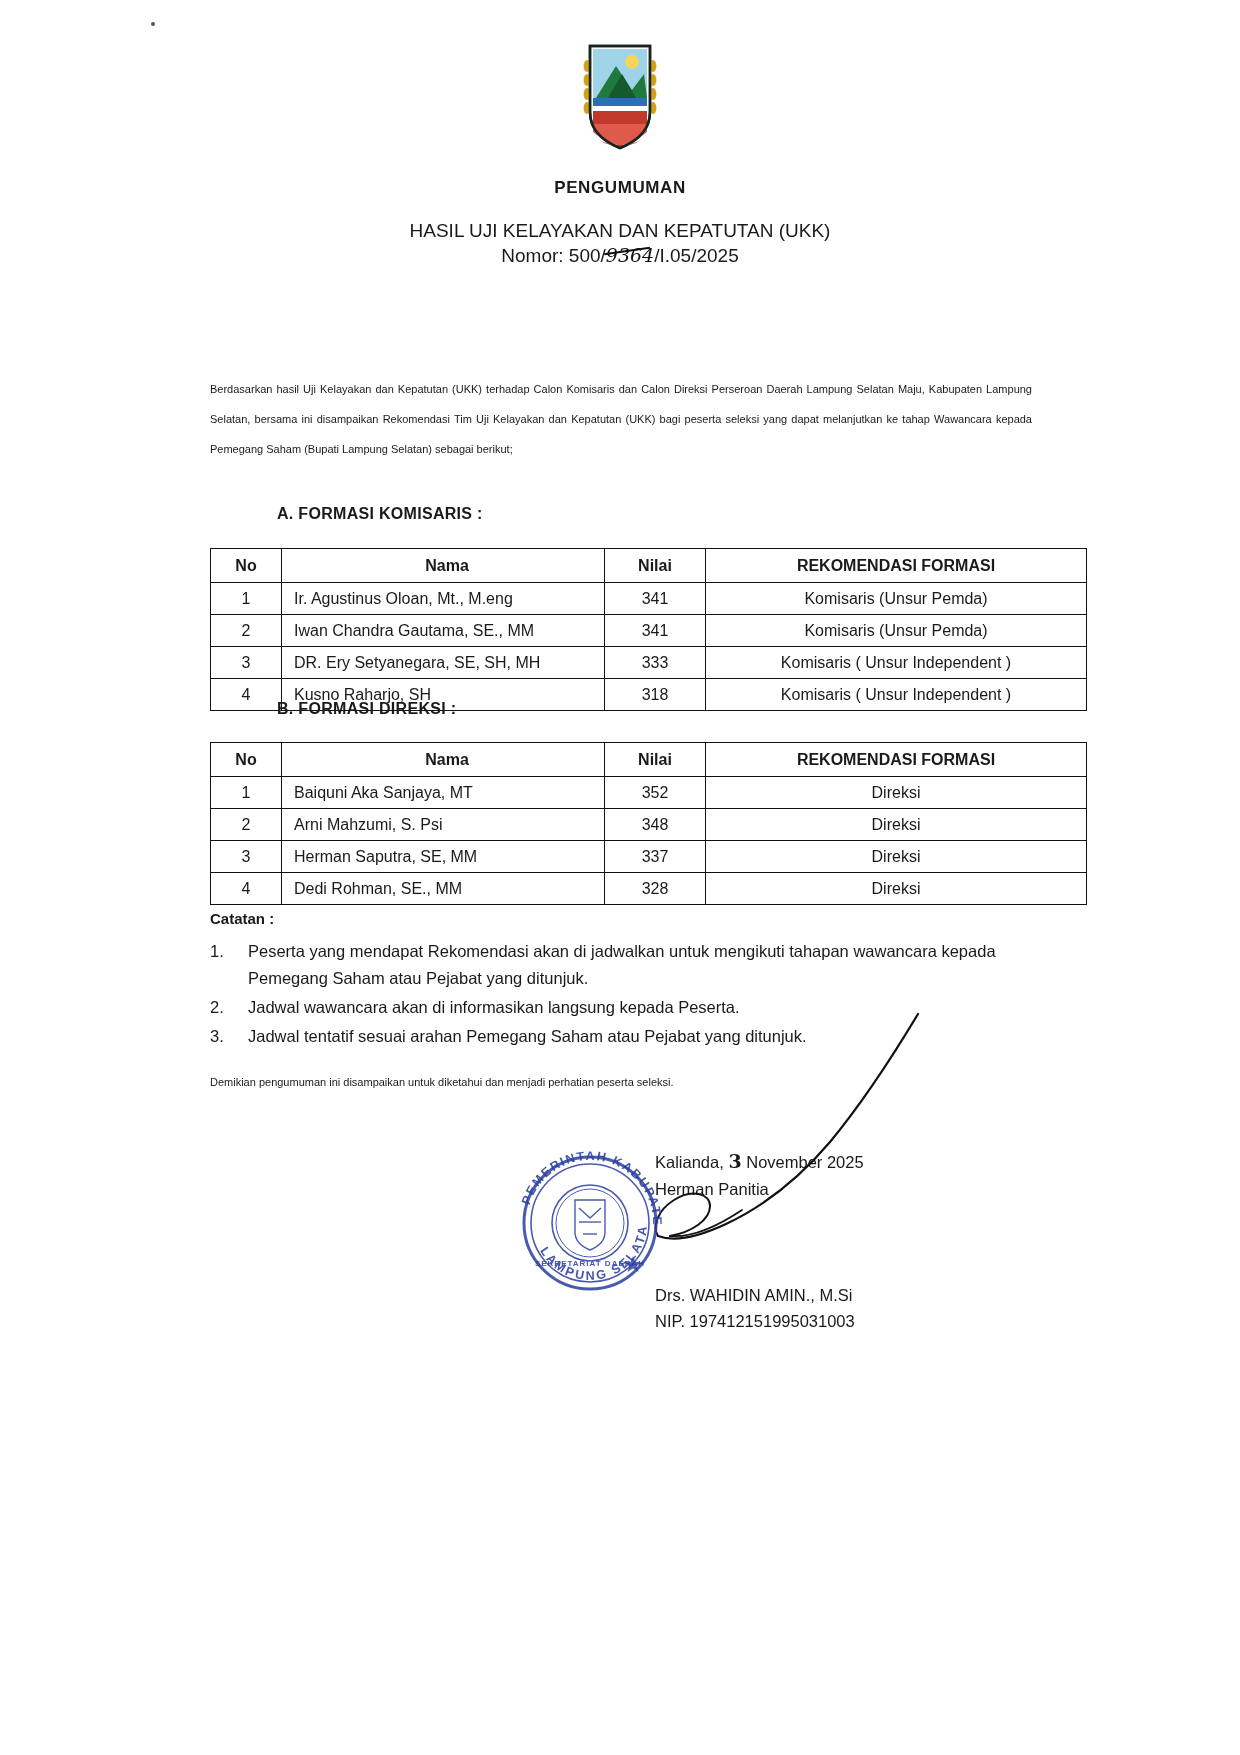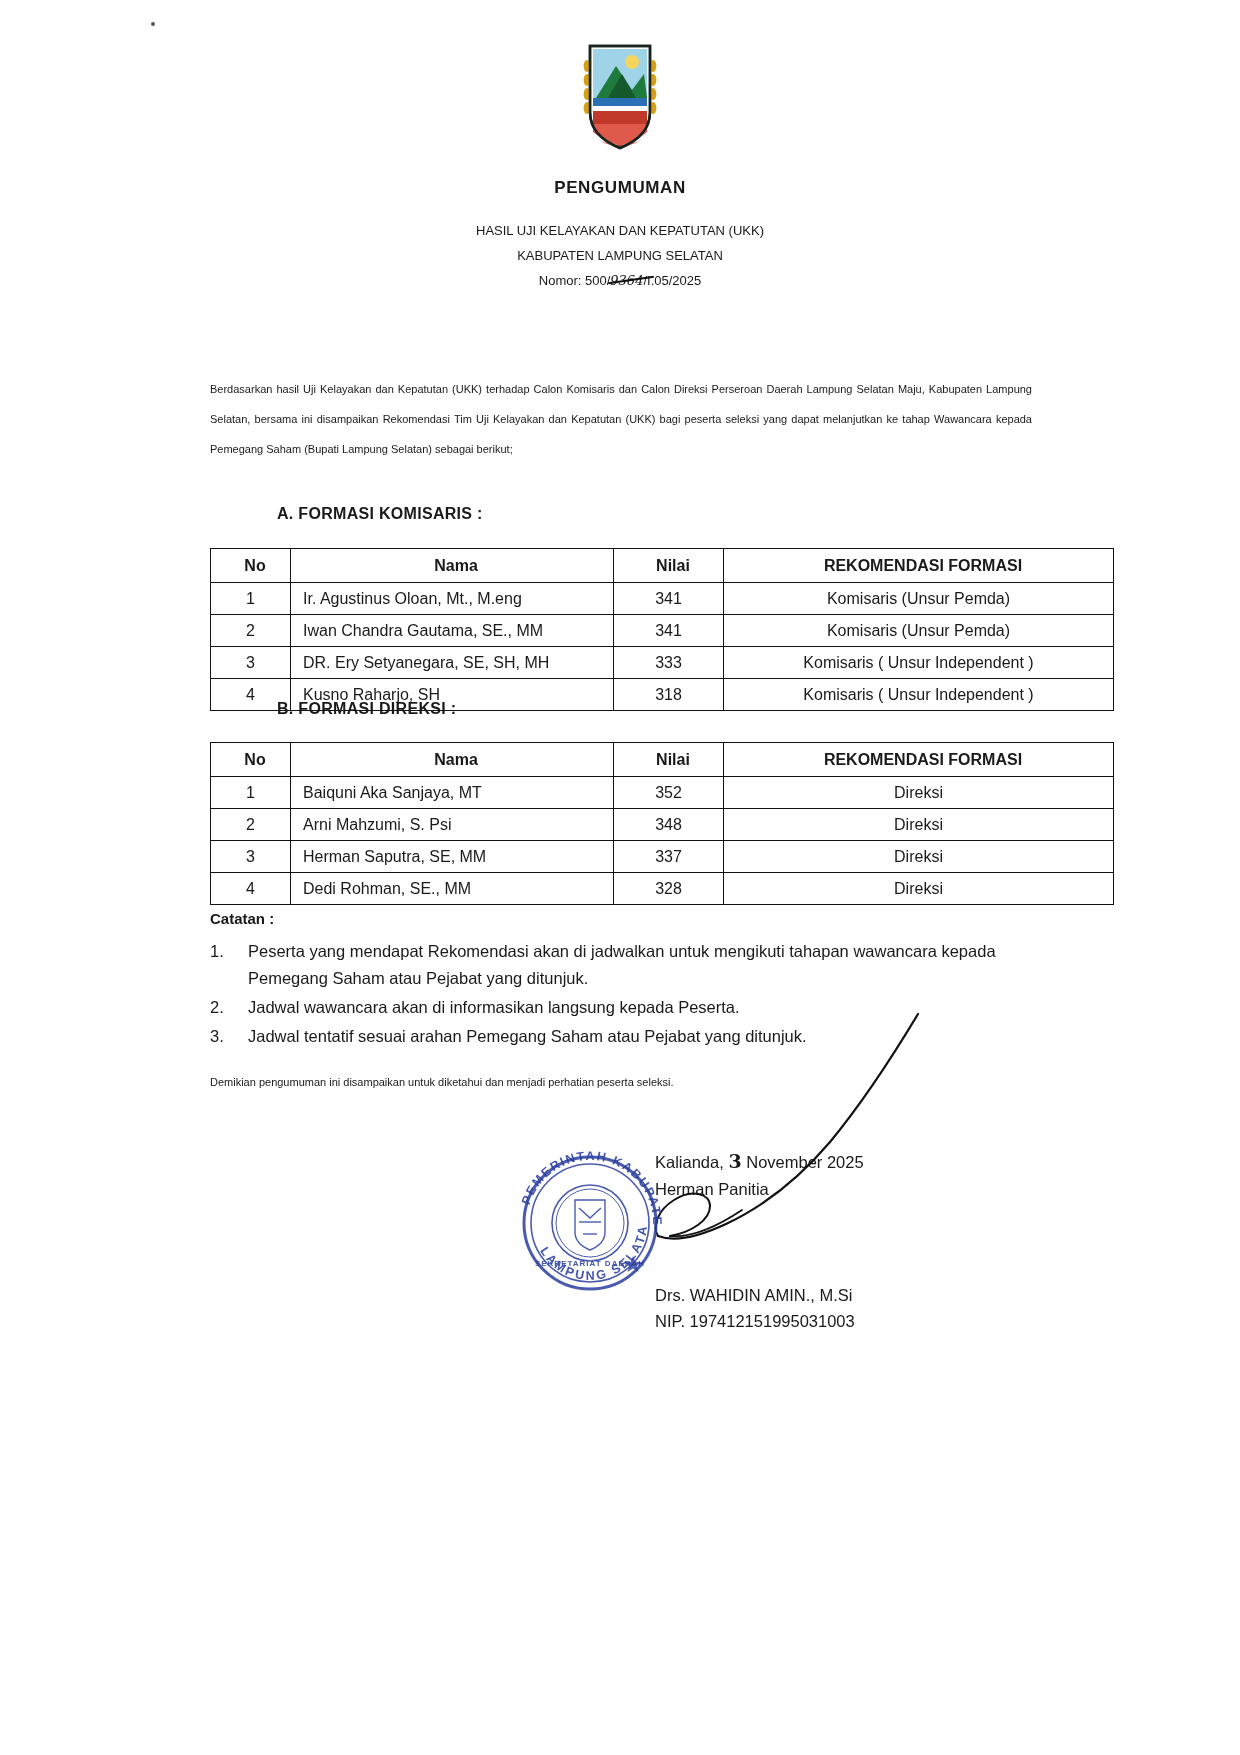--- a/index.html
+++ b/index.html
@@ -55,21 +55,21 @@
     text-align: center;
   }
   .hdr-title {
     top: 178px;
     font-size: 17px;
     font-weight: bold;
     letter-spacing: .6px;
   }
   .hdr-sub {
     top: 218px;
-    font-size: 13px;
+    font-size: 19px;
     line-height: 25px;
   }
   .hdr-sub div { white-space: nowrap; }
   .nomor {
     position: relative;
     display: inline-block;
   }
   .nomor-hand {
     font-family: "DejaVu Serif", serif;
     font-style: italic;
@@ -116,21 +116,20 @@
   table.doc td, table.doc th {
     border: 1.1px solid #111;
     height: 31px;
     padding: 0 4px;
     font-weight: normal;
   }
   table.doc th {
     font-weight: bold;
     text-align: center;
     height: 33px;
-    padding-left: 13px;
   }
   .c-no    { width: 62px;  text-align: center; }
   .c-nama  { width: 306px; text-align: left; padding-left: 12px !important; }
   .c-nilai { width: 92px;  text-align: center; }
   .c-rek   { width: 372px; text-align: center; }
 
   #table-komisaris { left: 210px; top: 548px; }
   #table-direksi   { left: 210px; top: 742px; }
 
   
@@ -233,21 +232,20 @@
         <path d="M26 100 Q48 112 70 100 Q48 110 26 100 Z" fill="#c0392b"></path>
         <path d="M18 6 H78 V72 Q78 96 48 108 Q18 96 18 72 Z" fill="none" stroke="#16231f" stroke-width="2.5"></path>
       </svg>
     </span>
   </div>
 
   <div class="hdr hdr-title">PENGUMUMAN</div>
 
   <div class="hdr hdr-sub">
     <div>HASIL UJI KELAYAKAN DAN KEPATUTAN (UKK)</div>
-    <div>KABUPATEN LAMPUNG SELATAN</div>
     <div>
       <span class="nomor">
         <span>Nomor: 500/</span><span class="nomor-hand">9364</span><span>/I.05/2025</span>
       </span>
     </div>
   </div>
 
   <div class="para" id="para-intro">Berdasarkan hasil Uji Kelayakan dan Kepatutan (UKK) terhadap Calon Komisaris dan Calon Direksi Perseroan Daerah Lampung Selatan Maju, Kabupaten Lampung Selatan, bersama ini disampaikan Rekomendasi Tim Uji Kelayakan dan Kepatutan (UKK) bagi peserta seleksi yang dapat melanjutkan ke tahap Wawancara kepada Pemegang Saham (Bupati Lampung Selatan) sebagai berikut;</div>
 
   <div class="sec-label" id="label-a">A. FORMASI KOMISARIS :</div>

